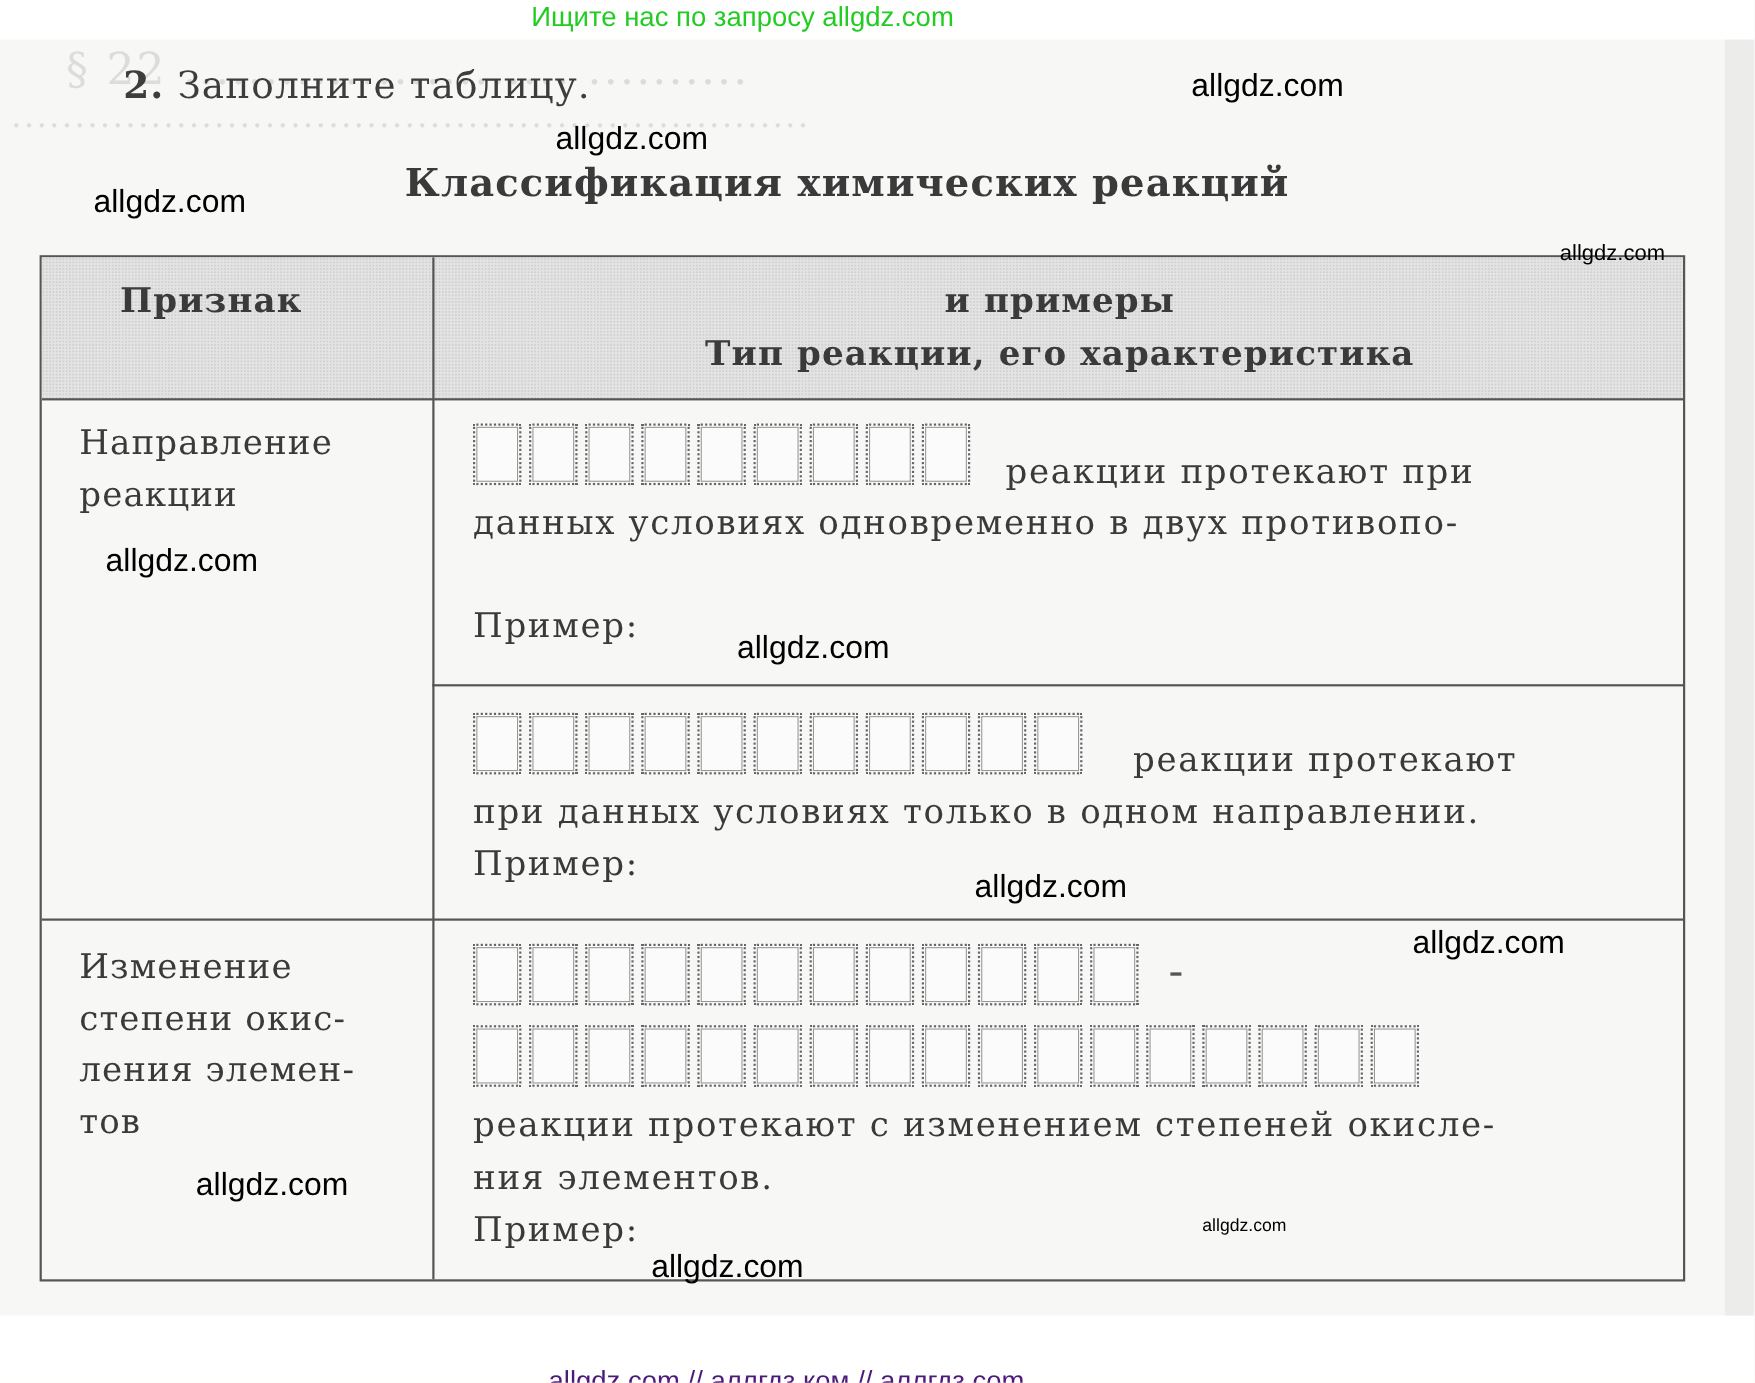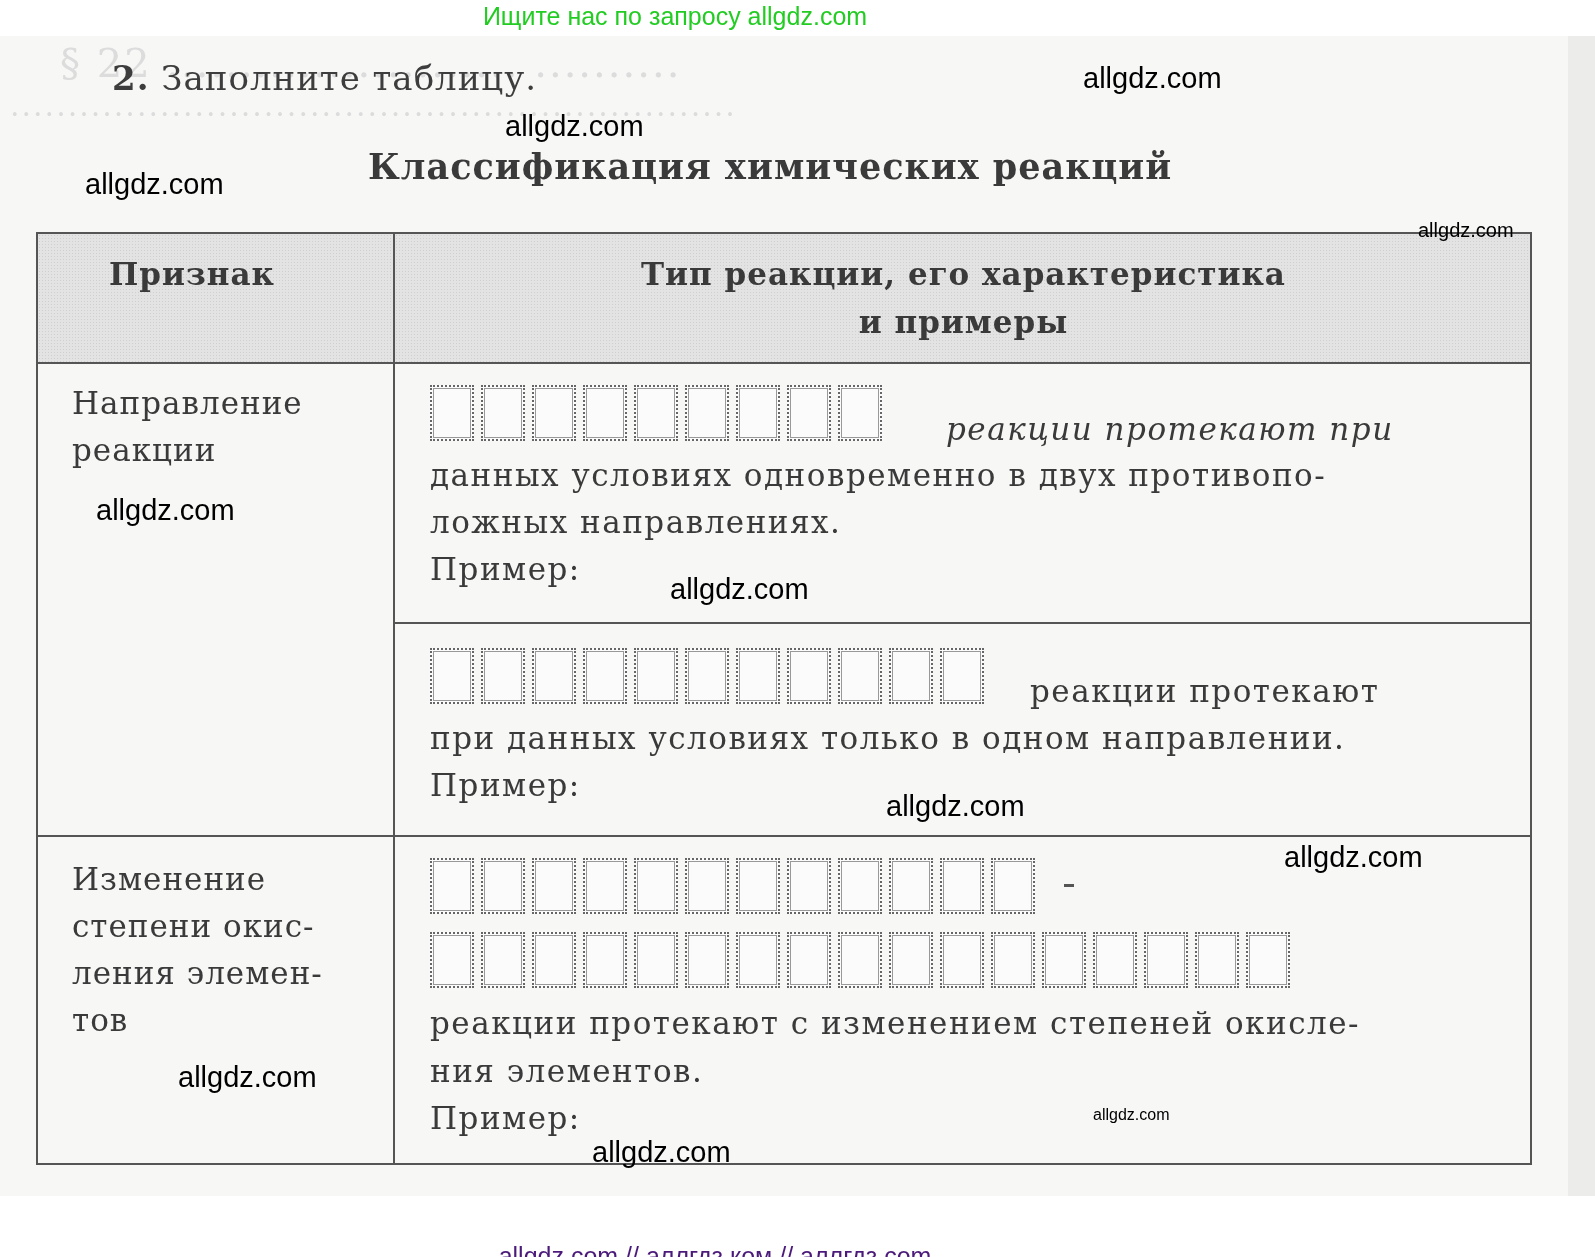--- a/index.html
+++ b/index.html
@@ -99,43 +99,42 @@
 <div class="caption">Классификация химических реакций</div>
 
 <div class="table">
   <div class="hdr"></div>
   <div class="vline"></div>
 
   <div class="hcell" style="left:0;width:308px;top:16px;">
     <div>Признак</div>
   </div>
   <div class="hcell" style="left:357px;width:1137px;top:16px;">
+    <div>и примеры</div>
     <div>Тип реакции, его характеристика</div>
-    <div>и примеры</div>
   </div>
 
   <div class="lcell" style="top:146px;">
     <div>Направление</div>
     <div>реакции</div>
   </div>
 
   <div class="boxes" style="left:392px;top:151px;">
     <div class="box"></div>
     <div class="box"></div>
     <div class="box"></div>
     <div class="box"></div>
     <div class="box"></div>
     <div class="box"></div>
     <div class="box"></div>
     <div class="box"></div>
     <div class="box"></div>
   </div>
-  <div class="rtext" style="left:908px;top:172px;font-style:italic;">реакции протекают при</div>
+  <div class="rtext" style="left:876px;top:172px;">реакции протекают при</div>
   <div class="rtext" style="left:392px;top:218px;">данных условиях одновременно в двух противопо-</div>
-  <div class="rtext" style="left:392px;top:265px;">ложных направлениях.</div>
   <div class="rtext" style="left:392px;top:312px;">Пример:</div>
 
   <div class="hline" style="top:388px;"></div>
 
   <div class="boxes" style="left:392px;top:414px;">
     <div class="box"></div>
     <div class="box"></div>
     <div class="box"></div>
     <div class="box"></div>
     <div class="box"></div>

